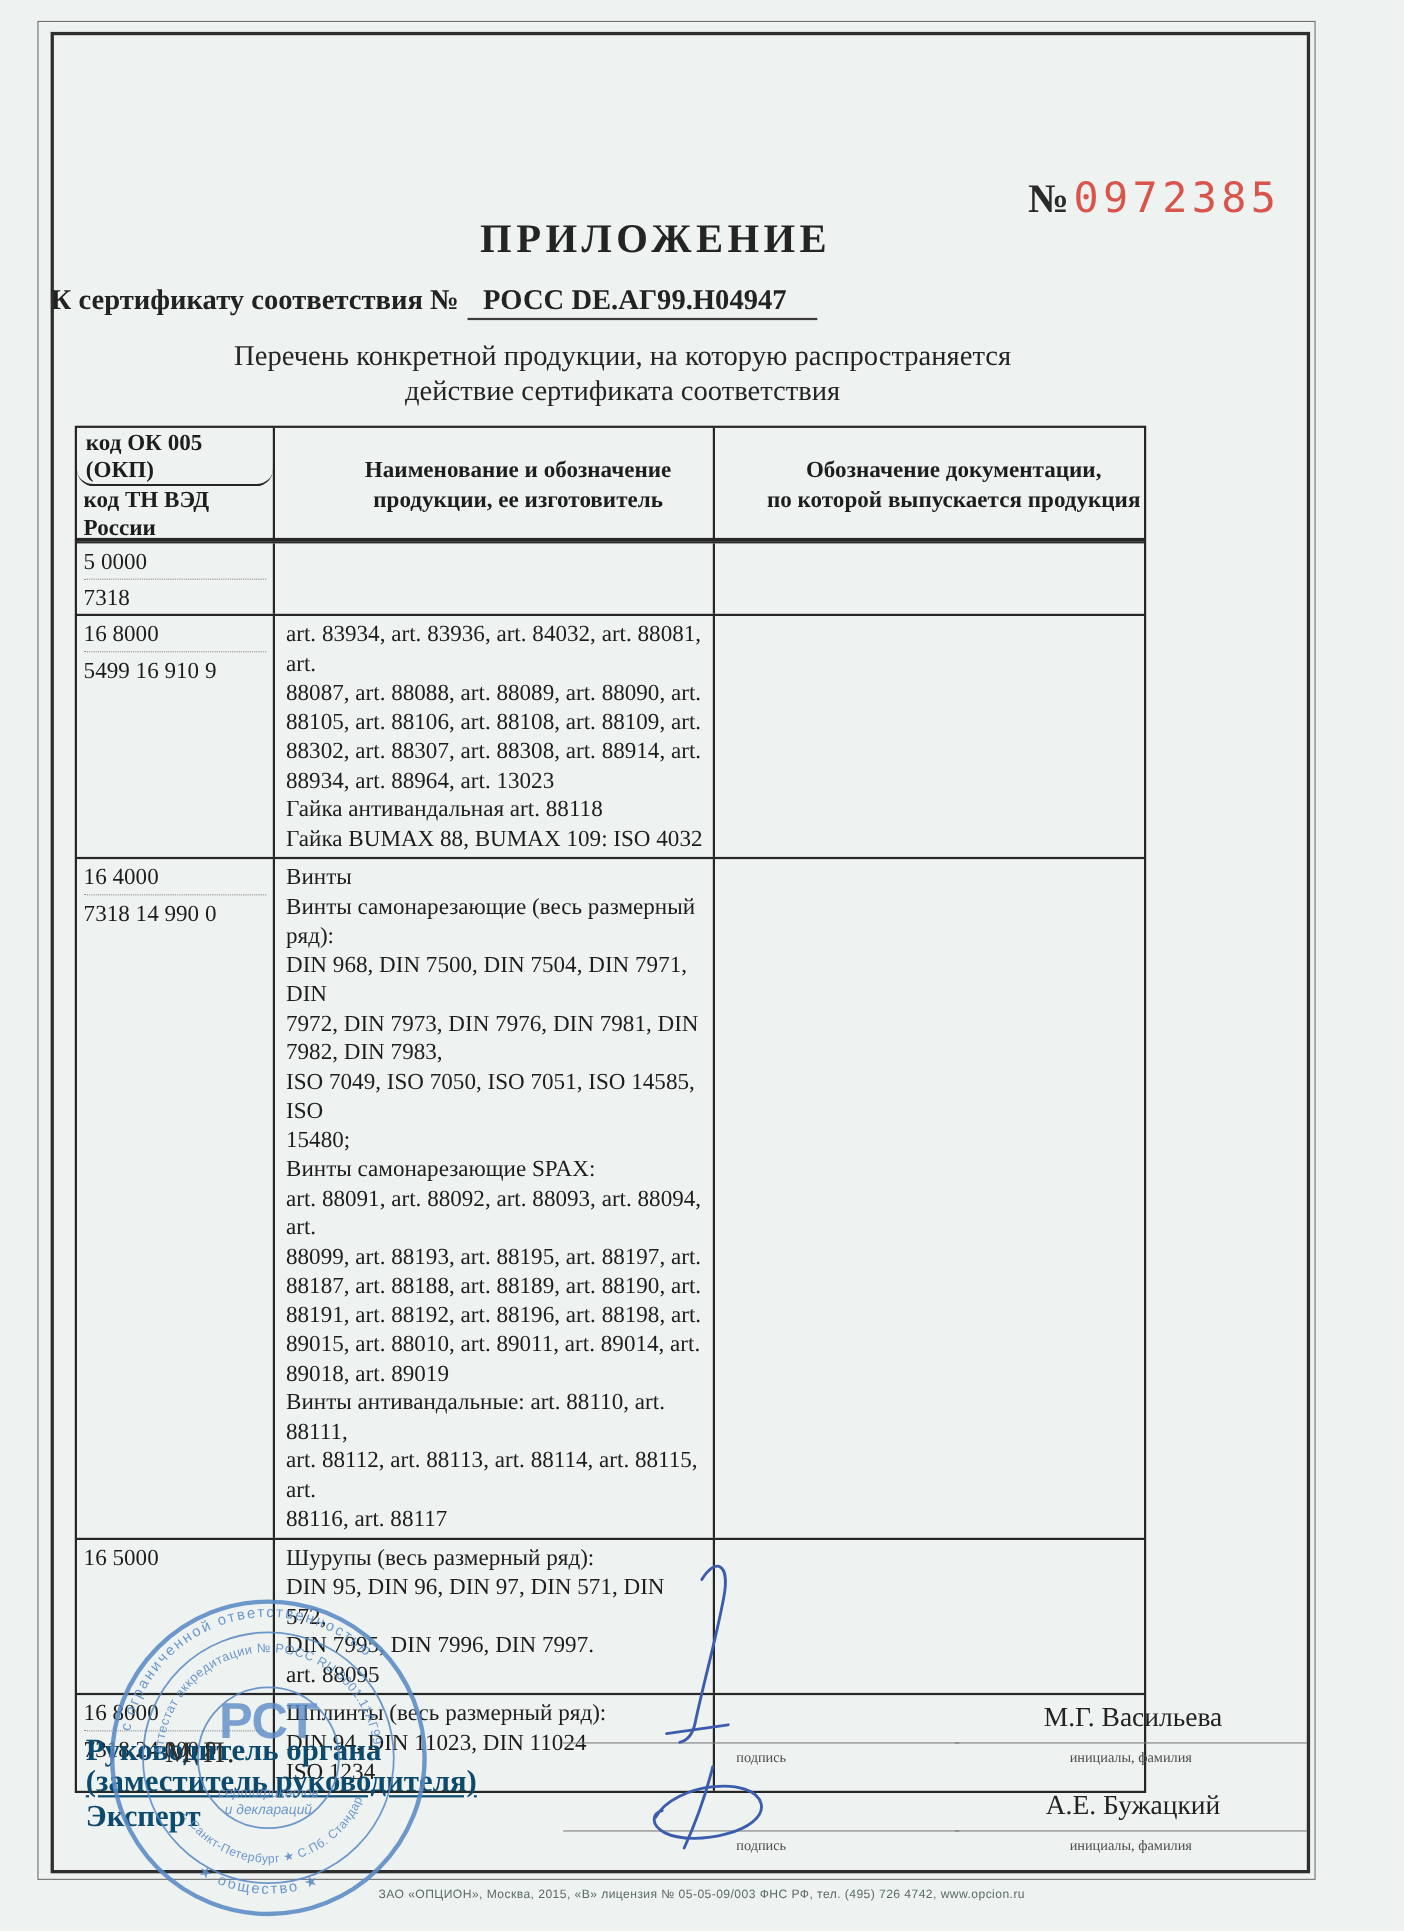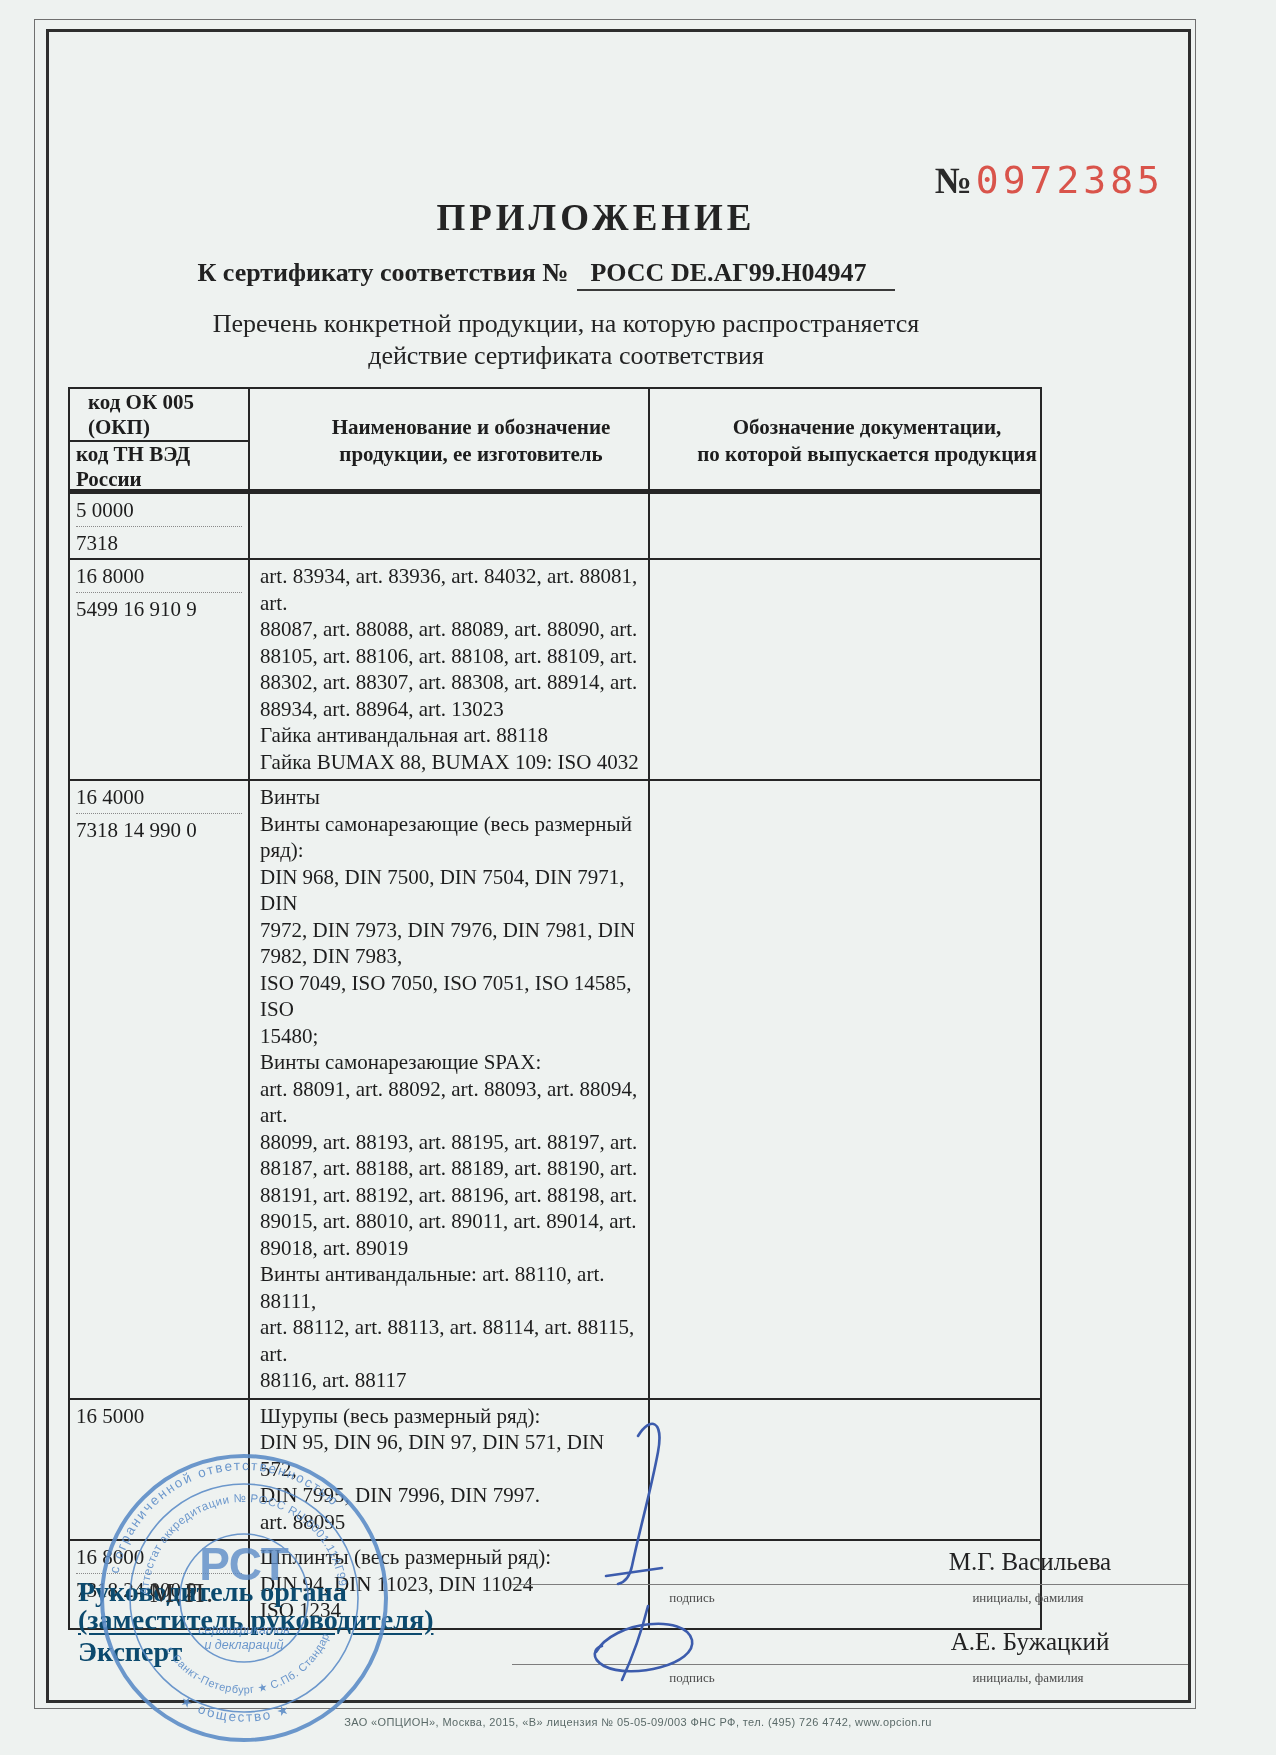--- a/index.html
+++ b/index.html
@@ -30,38 +30,38 @@
   .serial .no{font-size:37px;color:#2a2a2a;font-weight:bold;}
   .serial .digits{
     font-family:"DejaVu Sans Mono", monospace;
     font-size:38px;color:#d9544b;letter-spacing:4px;font-weight:500;
   }
   .appendix-title{
     position:absolute;top:196px;left:46px;width:1100px;text-align:center;
     font-size:37px;font-weight:bold;letter-spacing:4px;color:#242424;
   }
   .cert-line{
-    position:absolute;top:258px;left:46px;width:1000px;text-align:center;
+    position:absolute;top:258px;left:46px;width:1000px;
     font-size:26px;font-weight:600;color:#222;
   }
   .cert-line .cert-num{
     font-weight:600;border-bottom:2px solid #3a3a3a;padding:0 28px 2px 14px;margin-left:8px;
   }
   .desc{
     position:absolute;top:308px;left:46px;width:1040px;text-align:center;
     font-size:26px;font-weight:normal;color:#242424;line-height:32px;
   }
   
   .tbl{position:absolute;left:68px;top:387px;width:970px;border:2px solid #262626;background:transparent;}
   .trow{display:grid;grid-template-columns:180px 400px 390px;}
   .trow > div{border-right:2px solid #262626;}
   .trow > div:last-child{border-right:none;}
   .thead{border-bottom:3px solid #262626;height:100px;}
   .thead .hc1{display:flex;flex-direction:column;font-weight:bold;font-size:21px;}
-  .hc1-top{flex:0 0 51px;display:flex;align-items:center;padding-left:18px;border-bottom:2px solid #262626;}
+  .hc1-top{flex:0 0 51px;display:flex;align-items:center;padding-left:8px;border-bottom:2px solid #262626;border-radius:15px;}
   .hc1-bot{flex:1;display:flex;align-items:center;padding-left:6px;}
   .hcell{display:flex;align-items:center;justify-content:center;text-align:center;
     font-weight:bold;font-size:21px;line-height:27px;white-space:pre-line;padding-left:44px;}
   .tbody-row{border-top:2px solid #262626;}
   .tbody-row:first-of-type{border-top:none;}
   .codes{padding:3px 6px 2px 6px;font-size:21px;line-height:26px;}
   .okp{display:block;padding-bottom:3px;}
   .okp.dotted{border-bottom:1px dotted #8a8a8a;}
   .tnved{display:block;padding-top:3px;}
   .prod{padding:3px 4px 4px 10px;font-size:21px;line-height:26.5px;white-space:pre-line;}

